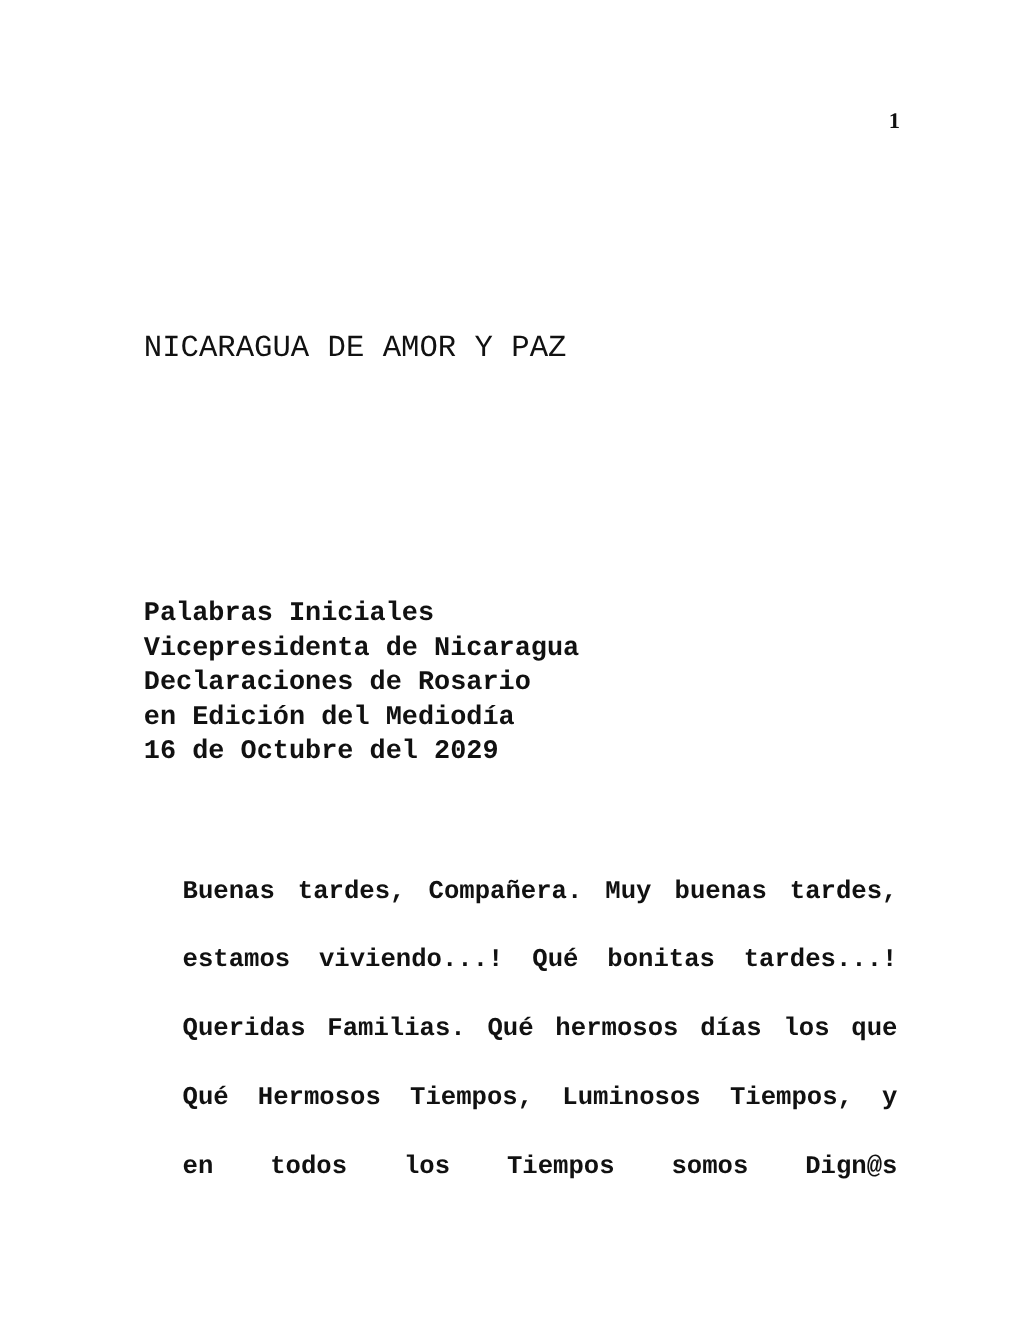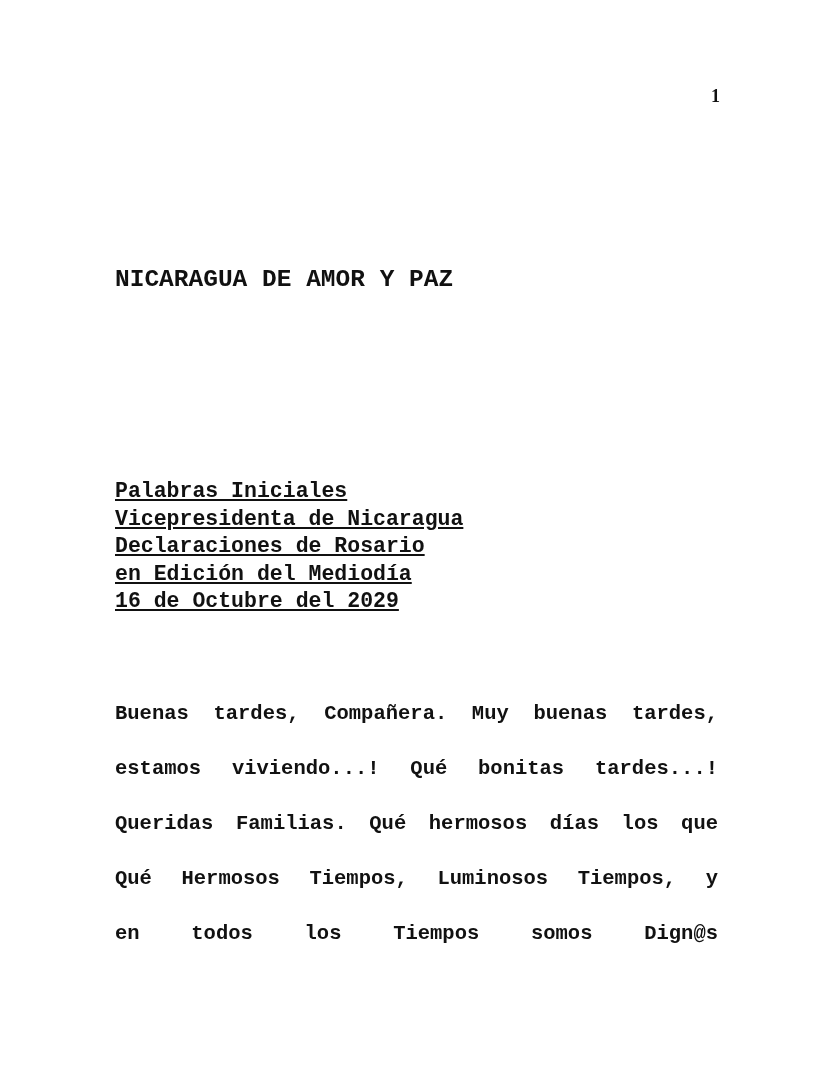--- a/index.html
+++ b/index.html
@@ -3,37 +3,36 @@
 <meta charset="utf-8">
 <style>
   html, body { margin: 0; padding: 0; background: #ffffff; }
   body { width: 825px; height: 1068px; position: relative; overflow: hidden; color: #111111; }
   .page-number {
     position: absolute; top: 86px; left: 690px; width: 30px; text-align: right;
     font-family: "Liberation Serif", serif; font-weight: bold; font-size: 18px;
   }
   .title {
     position: absolute; top: 266px; left: 115px;
-    font-family: "Liberation Mono", monospace; font-weight: bold; font-size: 24.5px;
+    font-family: "Liberation Mono", monospace; font-weight: normal; font-size: 24.5px;
     letter-spacing: 0px; white-space: nowrap;
   }
   .header-block {
     position: absolute; top: 478px; left: 115px;
     font-family: "Liberation Mono", monospace; font-weight: bold; font-size: 21.5px;
     line-height: 27.6px;
-    text-decoration: underline;
   }
   .header-block div { white-space: nowrap; }
   .body-text {
     position: absolute; top: 697px; left: 115px; width: 603px;
     font-family: "Liberation Mono", monospace; font-weight: bold; font-size: 20.5px;
   }
   .body-line {
     height: 55px; line-height: 34px;
-    text-align: justify; text-align-last: justify; white-space: normal;
+    text-align: justify; text-align-last: justify; white-space: normal; margin-left: 31px;
   }
 </style>
 </head>
 <body>
 
 <div class="page-number">1</div>
 
 <div class="title">NICARAGUA DE AMOR Y PAZ</div>
 
 <div class="header-block">

